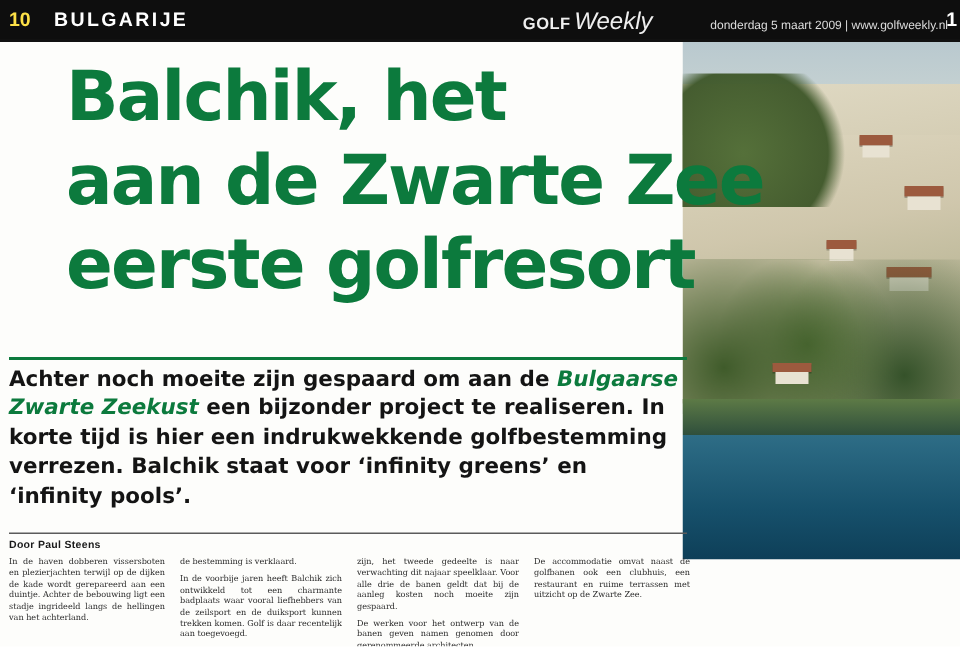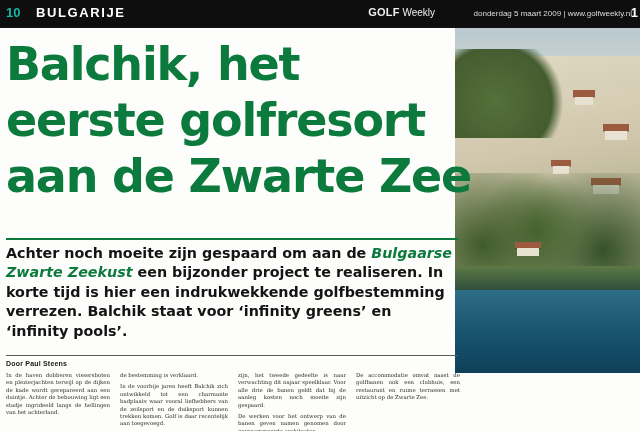--- a/index.html
+++ b/index.html
@@ -28,21 +28,21 @@
     width: 640px;
     height: 26px;
     background: #0e0e0e;
     color: #ffffff;
   }
   .masthead-folio {
     position: absolute;
     left: 6px; top: 5px;
     font-size: 13px;
     font-weight: bold;
-    color: #14b8a6;
+    color: #fde047;
     letter-spacing: 0px;
   }
   .masthead-section {
     position: absolute;
     left: 36px; top: 5px;
     font-size: 13px;
     font-weight: bold;
     letter-spacing: 1.6px;
     color: #ffffff;
   }
@@ -52,22 +52,23 @@
     font-size: 9px;
     color: #efefef;
     white-space: nowrap;
   }
   .masthead-right .brand {
     font-weight: bold;
     font-size: 11px;
     letter-spacing: 0.3px;
   }
   .masthead-right .brand-weekly {
+    font-style: italic;
     font-weight: normal;
-    font-size: 10px;
+    font-size: 16px;
   }
   .masthead-right .meta {
     font-size: 8px;
     color: #dddddd;
     margin-left: 36px;
   }
   .masthead-pagenum {
     position: absolute;
     right: 2px; top: 5px;
     font-size: 13px;
@@ -150,21 +151,21 @@
     left: 6px;
     top: 36px;
     width: 460px;
     color: #0c7a3d;
     font-family: "DejaVu Sans", sans-serif;
     font-weight: bold;
     font-size: 46px;
     line-height: 56px;
     letter-spacing: -1.2px;
   }
-  .headline .hl-line { display: block; white-space: nowrap; }
+  .headline .hl-line { display: block; white-space: nowrap; margin-left: 38px; }
 
   .headline-rule {
     position: absolute;
     left: 6px;
     top: 238px;
     width: 452px;
     height: 2px;
     background: #0c7a3d;
   }
 
@@ -265,22 +266,22 @@
     <div class="greenery-mid"></div>
     <div class="roof" style="left:60px;top:214px;width:26px;height:6px;"></div>
     <div class="wall" style="left:62px;top:220px;width:22px;height:8px;"></div>
     <div class="shoreline"></div>
     <div class="wavestrip"></div>
     <div class="sea"></div>
   </div>
 
   <div class="headline">
     <span class="hl-line">Balchik, het</span>
+    <span class="hl-line">aan de Zwarte Zee</span>
     <span class="hl-line">eerste golfresort</span>
-    <span class="hl-line">aan de Zwarte Zee</span>
   </div>
   <div class="headline-rule"></div>
 
   <div class="standfirst"><span>Achter noch moeite zijn gespaard om aan de </span><span class="hl-green">Bulgaarse Zwarte Zeekust</span><span> een bijzonder project te realiseren. In korte tijd is hier een indrukwekkende golfbestemming verrezen. Balchik staat voor ‘infinity greens’ en ‘infinity pools’.</span></div>
   <div class="standfirst-rule"></div>
 
   <div class="byline">Door Paul Steens</div>
 
   <div class="columns">
     <div class="col col1">

